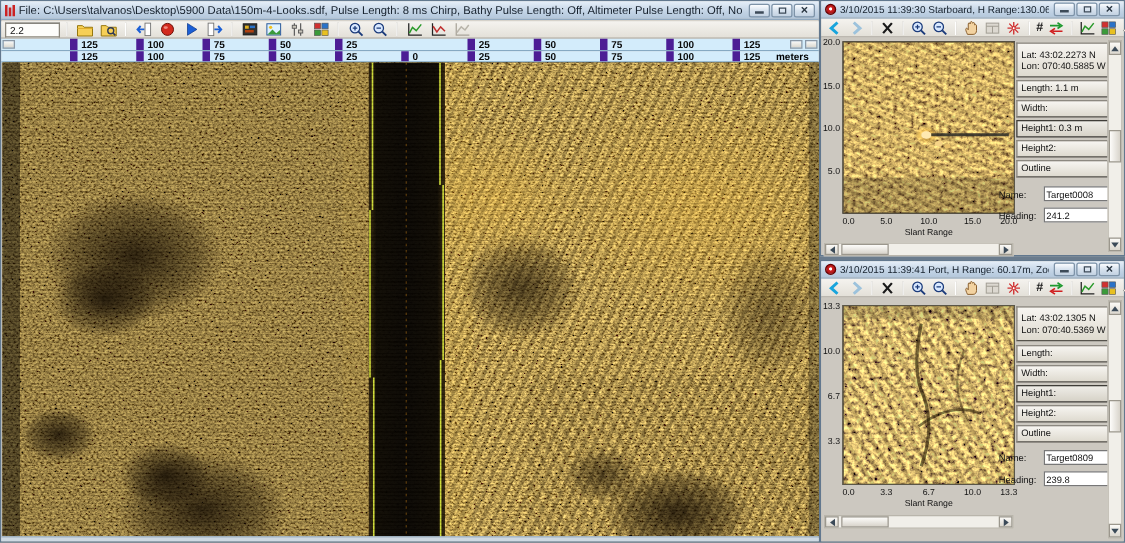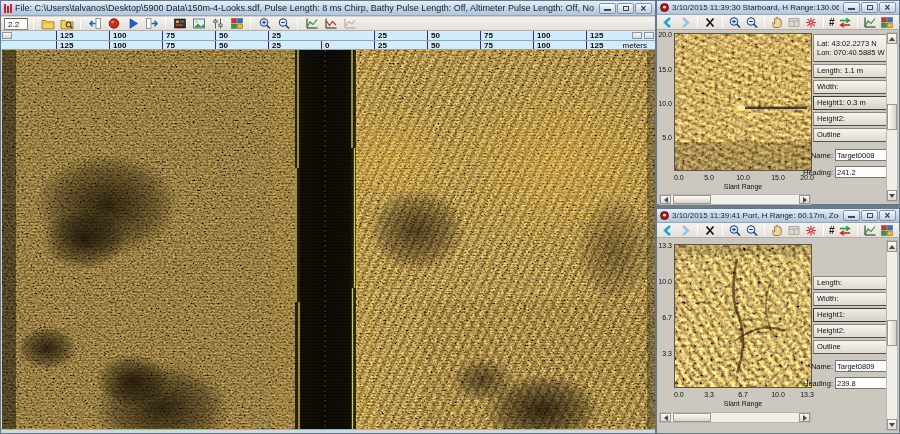--- a/index.html
+++ b/index.html
@@ -22,33 +22,33 @@
   .capbtn .resbox { width:6px; height:5px; border:1px solid #3c4a58; }
   .capbtn.close { font-weight:bold; font-size:10px; line-height:9px; }
 
   
   .toolbar { position:absolute; left:0; right:0; background:linear-gradient(#f5f3ef,#e3e0d8);
     border-bottom:1px solid #b3afa6; display:flex; align-items:center; padding:0 3px; gap:2px; }
   .tbtn { width:17px; height:13px; display:flex; align-items:center; justify-content:center;
     border:1px solid transparent; }
   .tbtn svg { display:block; }
   .tsep { width:1px; height:11px; background:#b0aca2; border-right:1px solid #ffffff; margin:0 3px; }
-  .gainbox { width:24px; height:12px; border:1px solid #8a867c; border-top-color:#5f5c54;
+  .gainbox { width:44px; height:12px; border:1px solid #8a867c; border-top-color:#5f5c54;
     background:#fdfdfb; font-size:8px; line-height:11px; padding-left:3px; color:#111; }
   .glyphbtn { font-size:10px; font-weight:bold; color:#222; }
 
   
   #mainwin { left:0; top:0; width:656px; height:434px; }
   #main-toolbar { top:16px; height:14px; }
   .ruler { position:absolute; left:0; right:0; background:#d3ecfb; border-bottom:1px solid #86a9c2; }
   #ruler-top { top:30px; height:10px; }
   #ruler-bot { top:40px; height:9px; }
-  .rlab { position:absolute; top:0; bottom:0; border-left:1px solid #4c1d95; padding-left:3px;
+  .rlab { position:absolute; top:0; bottom:0; border-left:6px solid #4c1d95; padding-left:3px;
     font-size:8px; font-weight:bold; color:#0a0a0a; line-height:9px; }
-  .runit { position:absolute; right:8px; top:0; font-size:8px; font-weight:normal; line-height:9px;margin-left:11px; }
+  .runit { position:absolute; right:8px; top:0; font-size:8px; font-weight:bold; line-height:9px;margin-left:11px; }
   .rend { position:absolute; top:1px; width:10px; height:7px; background:linear-gradient(#fafaf8,#d9d6cd);
     border:1px solid #8a98a6; }
   #waterfall { position:absolute; left:1px; top:49px; width:653px; height:380px; background:#0c0801; }
   #waterfall::after { content:""; position:absolute; inset:0;
     background:repeating-linear-gradient(0deg, rgba(0,0,0,0.10) 0 1px, rgba(255,255,255,0.015) 1px 3px); }
   #main-bstrip { position:absolute; left:0; right:0; bottom:0; height:4px; background:#cfd9e2; border-top:1px solid #9fb2c2; }
 
   
   .rwin { left:656px; width:244px; }
   #starwin { top:0; height:205px; }
@@ -85,21 +85,21 @@
     background:linear-gradient(90deg,#fdfcfa,#d8d4cb); border:1px solid #9b978d; }
 
   .panel { position:absolute; left:156px; width:76px; top:0; bottom:0; }
   .fbtn { position:absolute; left:0; width:74px; height:14px;
     background:linear-gradient(#f7f5f1,#dedacf); border:1px solid #8c8880;
     border-right-color:#56534c; border-bottom-color:#56534c;
     font-size:7.5px; line-height:12px; padding-left:3px; color:#111; white-space:nowrap; overflow:hidden; }
   .fbtn.tall { height:28px; line-height:9px; padding-top:4px; }
   .fbtn.pressed { border:1px solid #3f3d38; background:linear-gradient(#efede8,#d6d2c7); }
   .frow { position:absolute; left:-14px; width:90px; display:flex; align-items:center; gap:2px; }
-  .frow .flab { flex:0 0 34px; text-align:right; font-size:7.5px; color:#111; }
+  .frow .flab { flex:0 0 34px; font-size:7.5px; color:#111; }
   .frow input { flex:1; min-width:0; height:12px; font-size:7.5px; font-family:"Liberation Sans",sans-serif;
     border:1px solid #777; background:#fff; padding:0 1px; color:#111; }
 
   .appico3bars { display:flex; gap:1px; align-items:flex-end; height:9px; }
   .appico3bars i { display:block; width:2px; background:#c22; }
   .reddot { width:9px; height:9px; border-radius:50%; background:radial-gradient(circle at 50% 45%, #fff 0 18%, #d02020 30%, #8f1010 95%); border:1px solid #600; }
 </style>
 </head>
 <body>
 
@@ -713,20 +713,26 @@
           </span>
         <span class="track">
             <span class="thumb"></span>
           </span>
         <span class="sbtn">
             <span class="tri-r"></span>
           </span>
       </div>
 
       <div class="panel">
+        <div class="fbtn tall" style="top:7px">
+          <span>Lat:</span>
+          <span>43:02.1305 N</span><br>
+          <span>Lon:</span>
+          <span>070:40.5369 W</span>
+        </div>
         <div class="fbtn" style="top:38px">
           <span>Length:</span>
           <span></span>
         </div>
         <div class="fbtn" style="top:54px">
           <span>Width:</span>
           <span></span>
         </div>
         <div class="fbtn pressed" style="top:70px">
           <span>Height1:</span>

